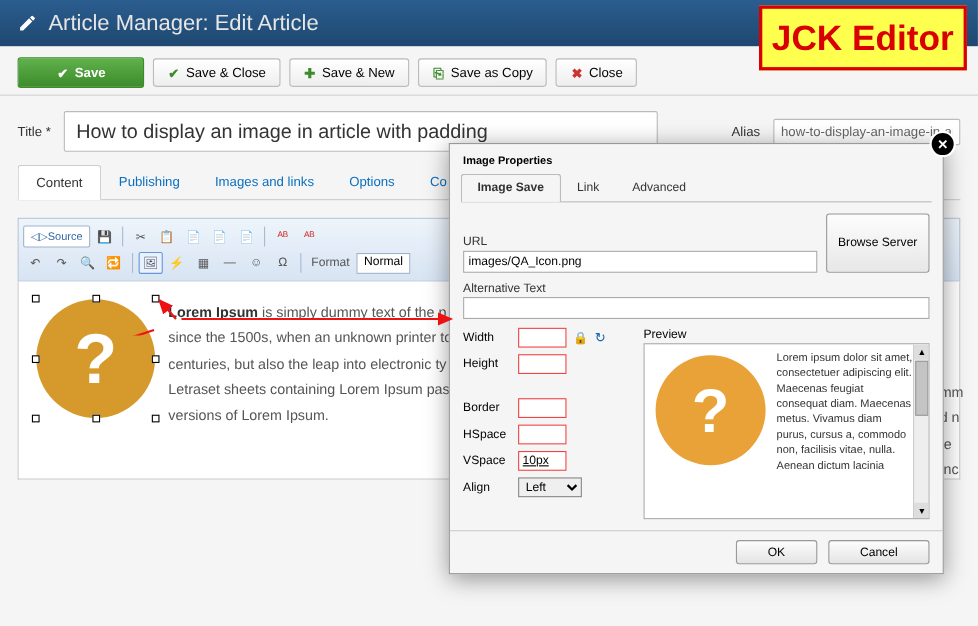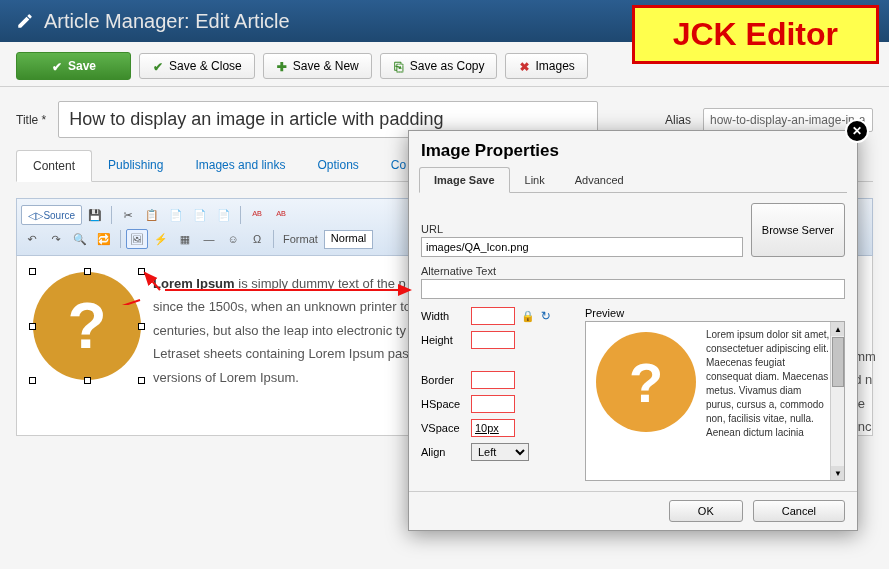--- a/index.html
+++ b/index.html
@@ -2,21 +2,21 @@
 <html><head>
 <meta charset="utf-8">
 <style>
 * { box-sizing: border-box; margin: 0; padding: 0; }
 body { font-family: Arial, Helvetica, sans-serif; font-size: 12px; background: #f5f5f5; width: 889px; height: 569px; overflow: hidden; position: relative; }
 
 .header { background: linear-gradient(#2b5d8f, #1e4870); height: 42px; display: flex; align-items: center; padding: 0 16px; color: #fff; }
 .header .pencil-icon { width: 18px; height: 18px; margin-right: 10px; }
 .header h1 { font-size: 20px; font-weight: normal; color: #e6e6e6; }
 
-.annotation { position: absolute; right: 10px; top: 5px; background: #ffff4d; border: 3px solid #d90000; padding: 8px 38px; font-size: 32px; font-weight: bold; color: #d90000; z-index: 50; }
+.annotation { position: absolute; right: 10px; top: 5px; background: #ffff4d; border: 3px solid #d90000; padding: 8px 9px; font-size: 32px; font-weight: bold; color: #d90000; z-index: 50; }
 
 .toolbar-row { padding: 10px 16px 6px; display: flex; gap: 8px; align-items: center; border-bottom: 1px solid #d0d0d0; }
 .btn { display: inline-flex; align-items: center; gap: 5px; border: 1px solid #bbb; border-radius: 3px; padding: 5px 12px; background: linear-gradient(#fff,#eee); font-size: 12px; cursor: pointer; }
 .btn.green { background: linear-gradient(#5fb24c,#3d8b2b); color: #fff; border-color: #3d8b2b; font-weight: bold; padding: 6px 34px; }
 .btn .ico { display: inline-block; width: 12px; height: 12px; }
 .check-green::before { content: "✔"; color: #3d8b2b; font-weight: bold; }
 .check-white::before { content: "✔"; color: #fff; font-weight: bold; }
 .plus-green::before { content: "✚"; color: #3d8b2b; font-weight: bold; }
 .copy-ico::before { content: "⎘"; color: #3d8b2b; font-weight: bold; }
 .x-red::before { content: "✖"; color: #c33; font-weight: bold; }
@@ -49,21 +49,21 @@
 .h-ml{top:50%;left:0;margin-top:-3px}.h-mr{top:50%;right:0;margin-top:-3px}
 .h-bl{bottom:0;left:0}.h-bc{bottom:0;left:50%;margin-left:-3px}.h-br{bottom:0;right:0}
 .body-text { font-size: 13px; line-height: 1.8; color: #555; }
 .body-text b { color: #333; }
 
 .side-text { position: absolute; right: 6px; top: 345px; width: 36px; font-size: 13px; line-height: 1.8; color: #555; overflow: hidden; }
 
 
 .dialog { position: absolute; left: 408px; top: 130px; width: 450px; background: #f5f5f5; border: 1px solid #999; box-shadow: 0 4px 20px rgba(0,0,0,.4); z-index: 40; }
 .dialog-close { position: absolute; right: -12px; top: -12px; width: 24px; height: 24px; border-radius: 50%; background: #000; color: #fff; border: 2px solid #fff; display: flex; align-items: center; justify-content: center; font-weight: bold; cursor: pointer; z-index: 41; }
-.dialog-title { padding: 10px 12px 6px; font-weight: bold; font-size: 17px; }
+.dialog-title { padding: 10px 12px 6px; font-weight: bold; font-size: 10px; }
 .dialog-tabs { display: flex; margin: 0 10px; border-bottom: 1px solid #bbb; }
 .dtab { padding: 6px 14px; font-size: 11px; cursor: pointer; color: #333; border: 1px solid transparent; margin-bottom: -1px; }
 .dtab.active { border: 1px solid #bbb; border-bottom: 1px solid #f5f5f5; background: #f5f5f5; border-radius: 3px 3px 0 0; font-weight: bold; }
 .dialog-body { padding: 10px 12px; }
 .field-block { margin-bottom: 8px; justify-content: center; }
 .field-block label { display: block; font-size: 11px; color: #333; margin-bottom: 2px; }
 .d-input { width: 100%; border: 1px solid #aaa; padding: 3px 4px; font-size: 11px; }
 .url-row { display: flex; gap: 8px; align-items: flex-end; }
 .url-row .d-input { flex: 1; }
 .browse-btn { border: 1px solid #999; border-radius: 3px; background: linear-gradient(#fdfdfd,#e7e7e7); padding: 20px 10px; font-size: 11px; cursor: pointer; white-space: nowrap; }
@@ -116,21 +116,21 @@
   <button class="btn">
       <span class="ico plus-green"></span>
       <span>Save &amp; New</span>
     </button>
   <button class="btn">
       <span class="ico copy-ico"></span>
       <span>Save as Copy</span>
     </button>
   <button class="btn">
       <span class="ico x-red"></span>
-      <span>Images</span>
+      <span>Close</span>
     </button>
 </div>
 
 <div class="fields-row">
   <label>Title *</label>
   <input class="big-input" value="How to display an image in article with padding" style="">
   <label style="margin-left:auto">Alias</label>
   <input class="alias-input" value="how-to-display-an-image-in-articl" style="">
 </div>
 

